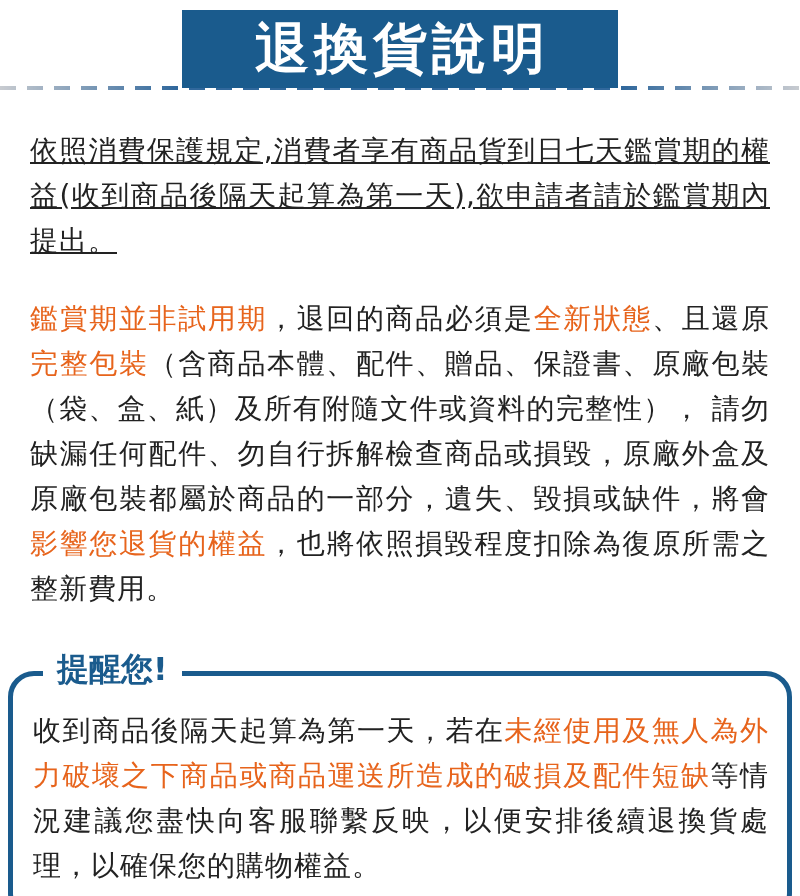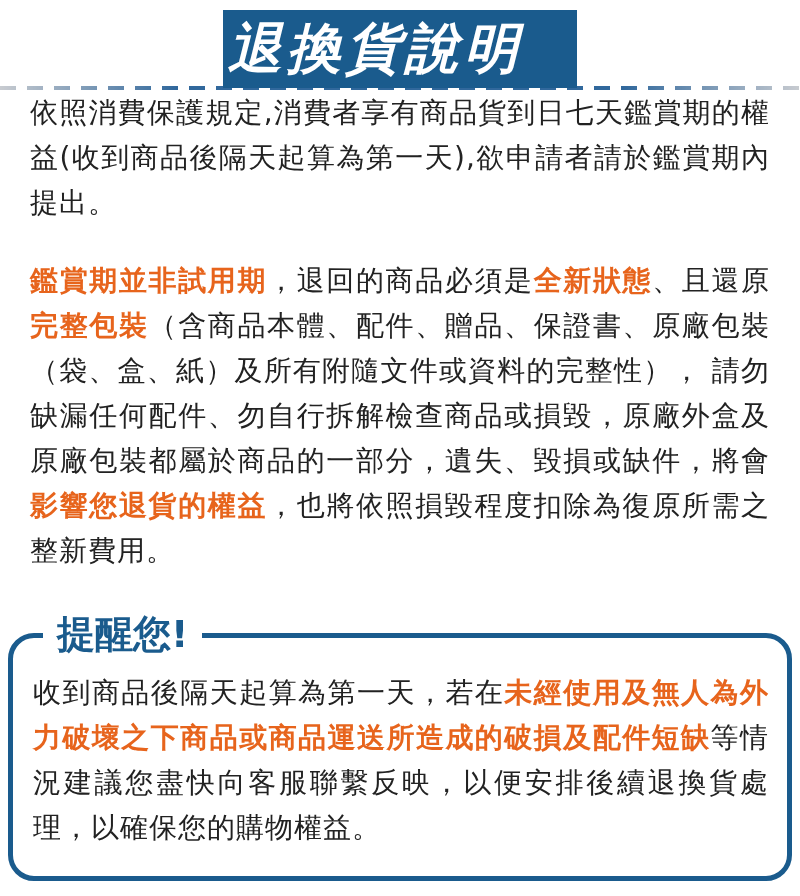--- a/index.html
+++ b/index.html
@@ -24,47 +24,47 @@
     background:repeating-linear-gradient(90deg,var(--dash-gray) 0 16px,transparent 16px 27px);
   }
   .dash-line::after{
     content:"";position:absolute;inset:0;
     background:repeating-linear-gradient(90deg,var(--dash-blue) 0 16px,transparent 16px 27px);
     -webkit-mask-image:linear-gradient(90deg,transparent 0%,#000 22%,#000 78%,transparent 100%);
     mask-image:linear-gradient(90deg,transparent 0%,#000 22%,#000 78%,transparent 100%);
   }
   .title-banner{
     position:absolute;top:10px;left:50%;transform:translateX(-50%);
-    width:354px;height:78px;background:var(--banner-blue);z-index:2;
-    display:flex;align-items:center;justify-content:flex-start;font-style:italic;
+    width:436px;height:78px;background:var(--banner-blue);z-index:2;
+    display:flex;align-items:center;justify-content:center;
   }
   .title-banner .title-text{
     color:#ffffff;font-size:54px;font-weight:bold;letter-spacing:5px;
     line-height:1;white-space:nowrap;text-indent:5px;
   }
   
   .main{padding:0 30px;}
   .para{
     font-size:28px;line-height:45px;letter-spacing:1px;
     text-align:justify;text-justify:inter-ideograph;color:var(--text);
   }
-  .para-intro{}
+  .para-intro{margin-top:38px;text-decoration:underline;}
   .para-detail{margin-top:33px;}
-  .run-em{color:var(--accent-orange);font-weight:bold;margin-top:30px;}
+  .run-em{color:var(--accent-orange);font-weight:normal;margin-top:30px;}
   
   .reminder-box{
     position:relative;margin:60px 8px 8px;
     border:5px solid var(--banner-blue);border-radius:26px;
     padding:32px 18px 26px 20px;
     background:var(--background);
   }
   .reminder-label{
     position:absolute;top:-27px;left:30px;
     background:var(--background);padding:0 14px;
-    color:var(--banner-blue);font-size:38px;font-weight:bold;line-height:1.25;
+    color:var(--banner-blue);font-size:32px;font-weight:bold;line-height:1.25;
     white-space:nowrap;
   }
 </style>
 </head>
 <body>
 
 <div class="header-area">
   <div class="dash-line"></div>
   <div class="title-banner">
     <span class="title-text">退換貨說明</span>

